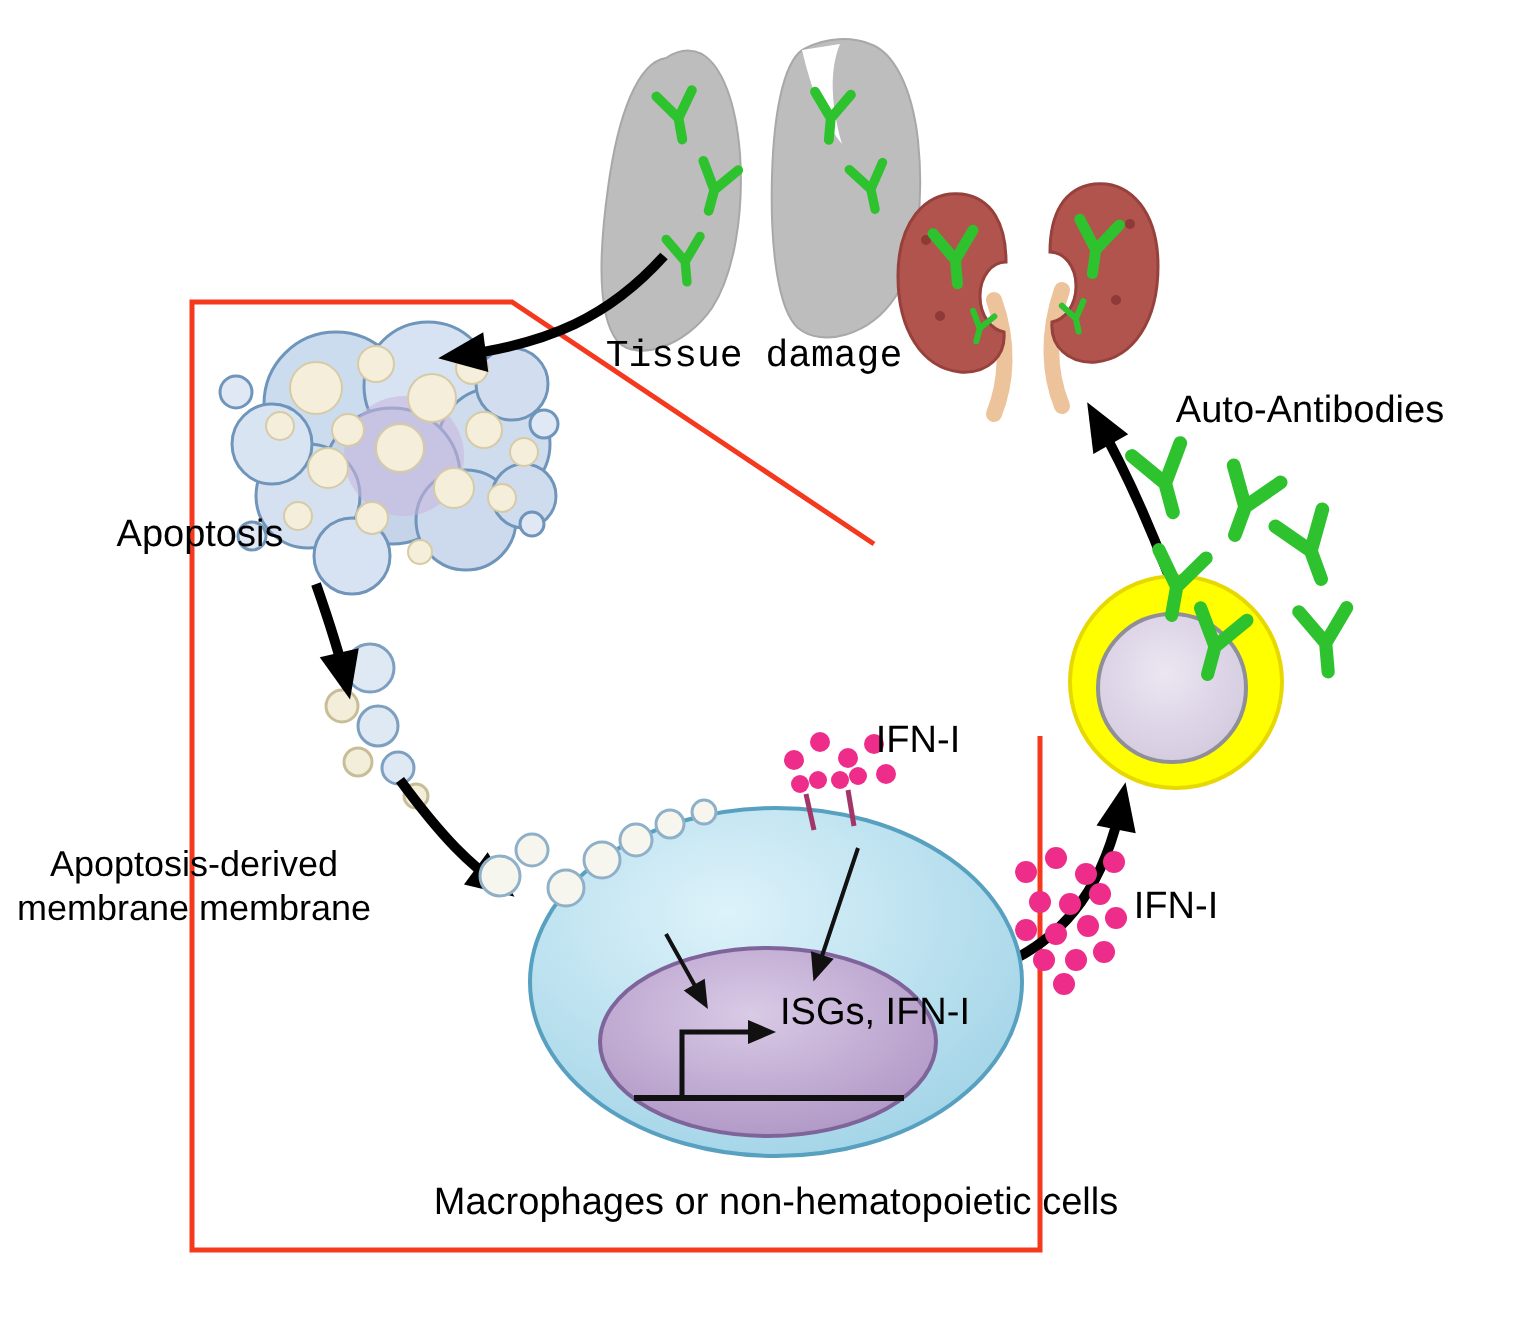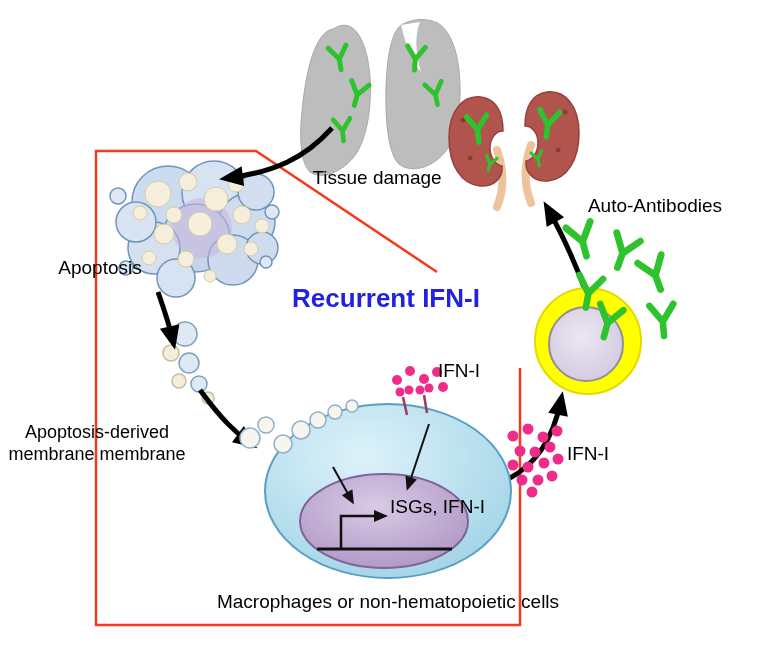--- a/index.html
+++ b/index.html
@@ -187,37 +187,36 @@
   <g stroke="#2ec22e">
     <use href="#ab" transform="translate(580,232) rotate(-15) scale(1.25)"></use>
     <use href="#ab" transform="translate(626,244) rotate(20) scale(1.25)"></use>
     <use href="#ab" transform="translate(590,284) rotate(10) scale(1.2)"></use>
     <use href="#ab" transform="translate(652,266) rotate(-20) scale(1.25)"></use>
     <use href="#ab" transform="translate(610,314) rotate(15) scale(1.2)"></use>
     <use href="#ab" transform="translate(662,312) rotate(-5) scale(1.2)"></use>
   </g>
 </svg>
 
-<div class="lbl centered" style="left:377px;top:167px;">Tissue damage</div>
+<div class="lbl centered" style="left:377px;top:167px;font-family:Liberation Mono, monospace;">Tissue damage</div>
 
 <div class="lbl centered" style="left:655px;top:195px;">Auto-Antibodies</div>
 
 <div class="lbl centered" style="left:100px;top:257px;">Apoptosis</div>
 
 <div class="lbl centered two-line" style="left:97px;top:399px;">
   <div>Apoptosis-derived</div>
   <div>membrane membrane</div>
 </div>
 
 <div class="lbl centered" style="left:459px;top:360px;">IFN-I</div>
 
 <div class="lbl centered" style="left:588px;top:443px;">IFN-I</div>
 
 
 <div class="lbl" style="left:390px;top:496px;">ISGs, IFN-I</div>
 
 <div class="lbl centered" style="left:388px;top:591px;">Macrophages or non-hematopoietic cells</div>
 
 <div class="lbl centered title" style="left:386px;top:282px;">
-  <div>Recurrent IFN-I</div>
 </div>
 
 </div>
 
 </body></html>

